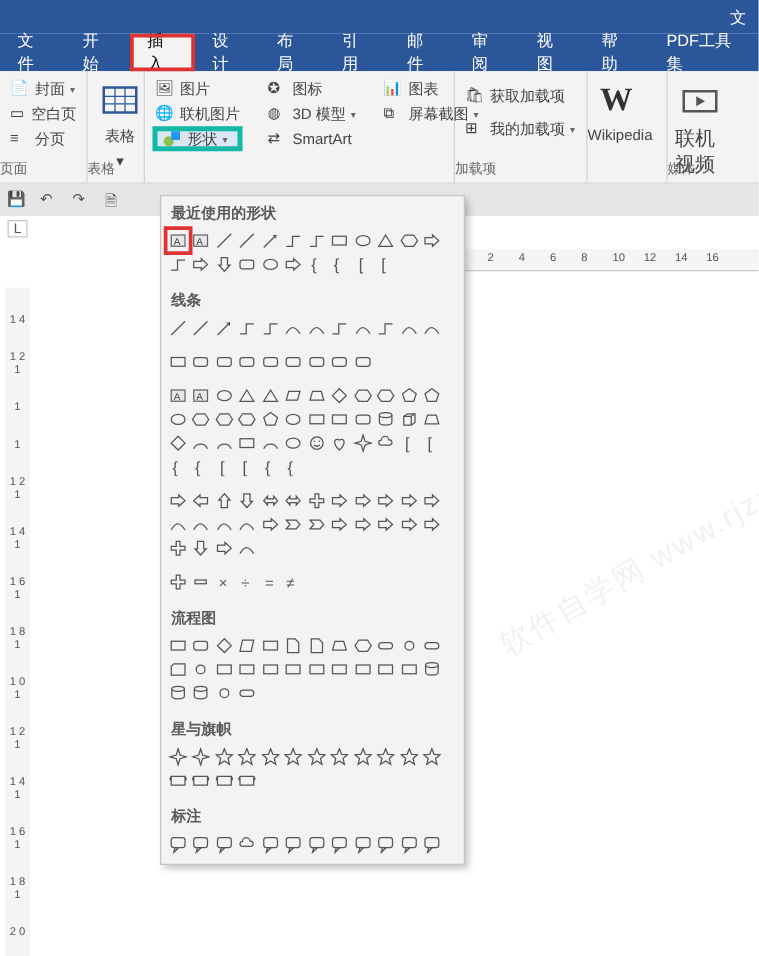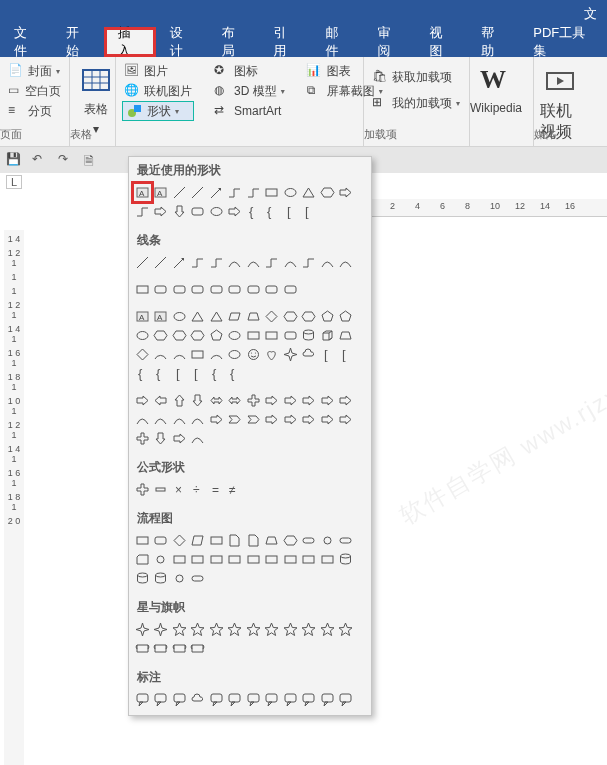--- a/index.html
+++ b/index.html
@@ -86,21 +86,21 @@
     justify-content:flex-start;
     padding-top:4px;
     gap:4px;
     color:#444;
     font-size:12px;
     cursor:pointer;
   }
   .rbn-big .ic { width: 32px; height: 32px; }
   .shapes-btn {
     background:#dbe6f4;
-    border:1px solid #14b8a6;
+    border:4px solid #14b8a6;
     padding:0 4px;
   }
   .qat {
     height: 26px;
     background:#e6e6e6;
     display:flex;
     align-items:center;
     padding:0 6px;
     gap:10px;
   }
@@ -129,21 +129,21 @@
   }
   .hruler .tick { position:absolute; top:2px; }
   .vruler {
     position:absolute;
     left:4px; top:230px; bottom:0;
     width:20px;
     background:#f5f5f5;
     font-size:9px;
     color:#555;
   }
-  .vruler .vt { display:block; text-align:center; margin:4px 0; transform: rotate(0deg); }
+  .vruler .vt { display:block; text-align:center; margin:20px 0; transform: rotate(0deg); }
   .shapes-panel {
     position:absolute;
     left:128px; top:156px;
     width:244px;
     background:#f3f3f3;
     border:1px solid #c5c5c5;
     box-shadow: 3px 3px 6px rgba(0,0,0,0.25);
     font-size:12px;
     color:#444;
   }
@@ -959,21 +959,20 @@
           <polygon points="2,5 8,5 8,3 13,7.5 8,12 8,10 2,10" fill="none" stroke="#555"></polygon>
         </svg>
       </div>
       <div class="sp-item">
         <svg viewBox="0 0 15 15">
           <path d="M2 12 Q7 2 13 12" fill="none" stroke="#555"></path>
         </svg>
       </div>
     </div>
 
-  <div class="sp-section-title">公式形状</div>
   <div class="sp-grid">
       <div class="sp-item">
         <svg viewBox="0 0 15 15">
           <path d="M6 2 h3 v4 h4 v3 h-4 v4 h-3 v-4 h-4 v-3 h4 z" fill="none" stroke="#555"></path>
         </svg>
       </div>
       <div class="sp-item">
         <svg viewBox="0 0 15 15">
           <rect x="3" y="6" width="9" height="3" fill="none" stroke="#555"></rect>
         </svg>

